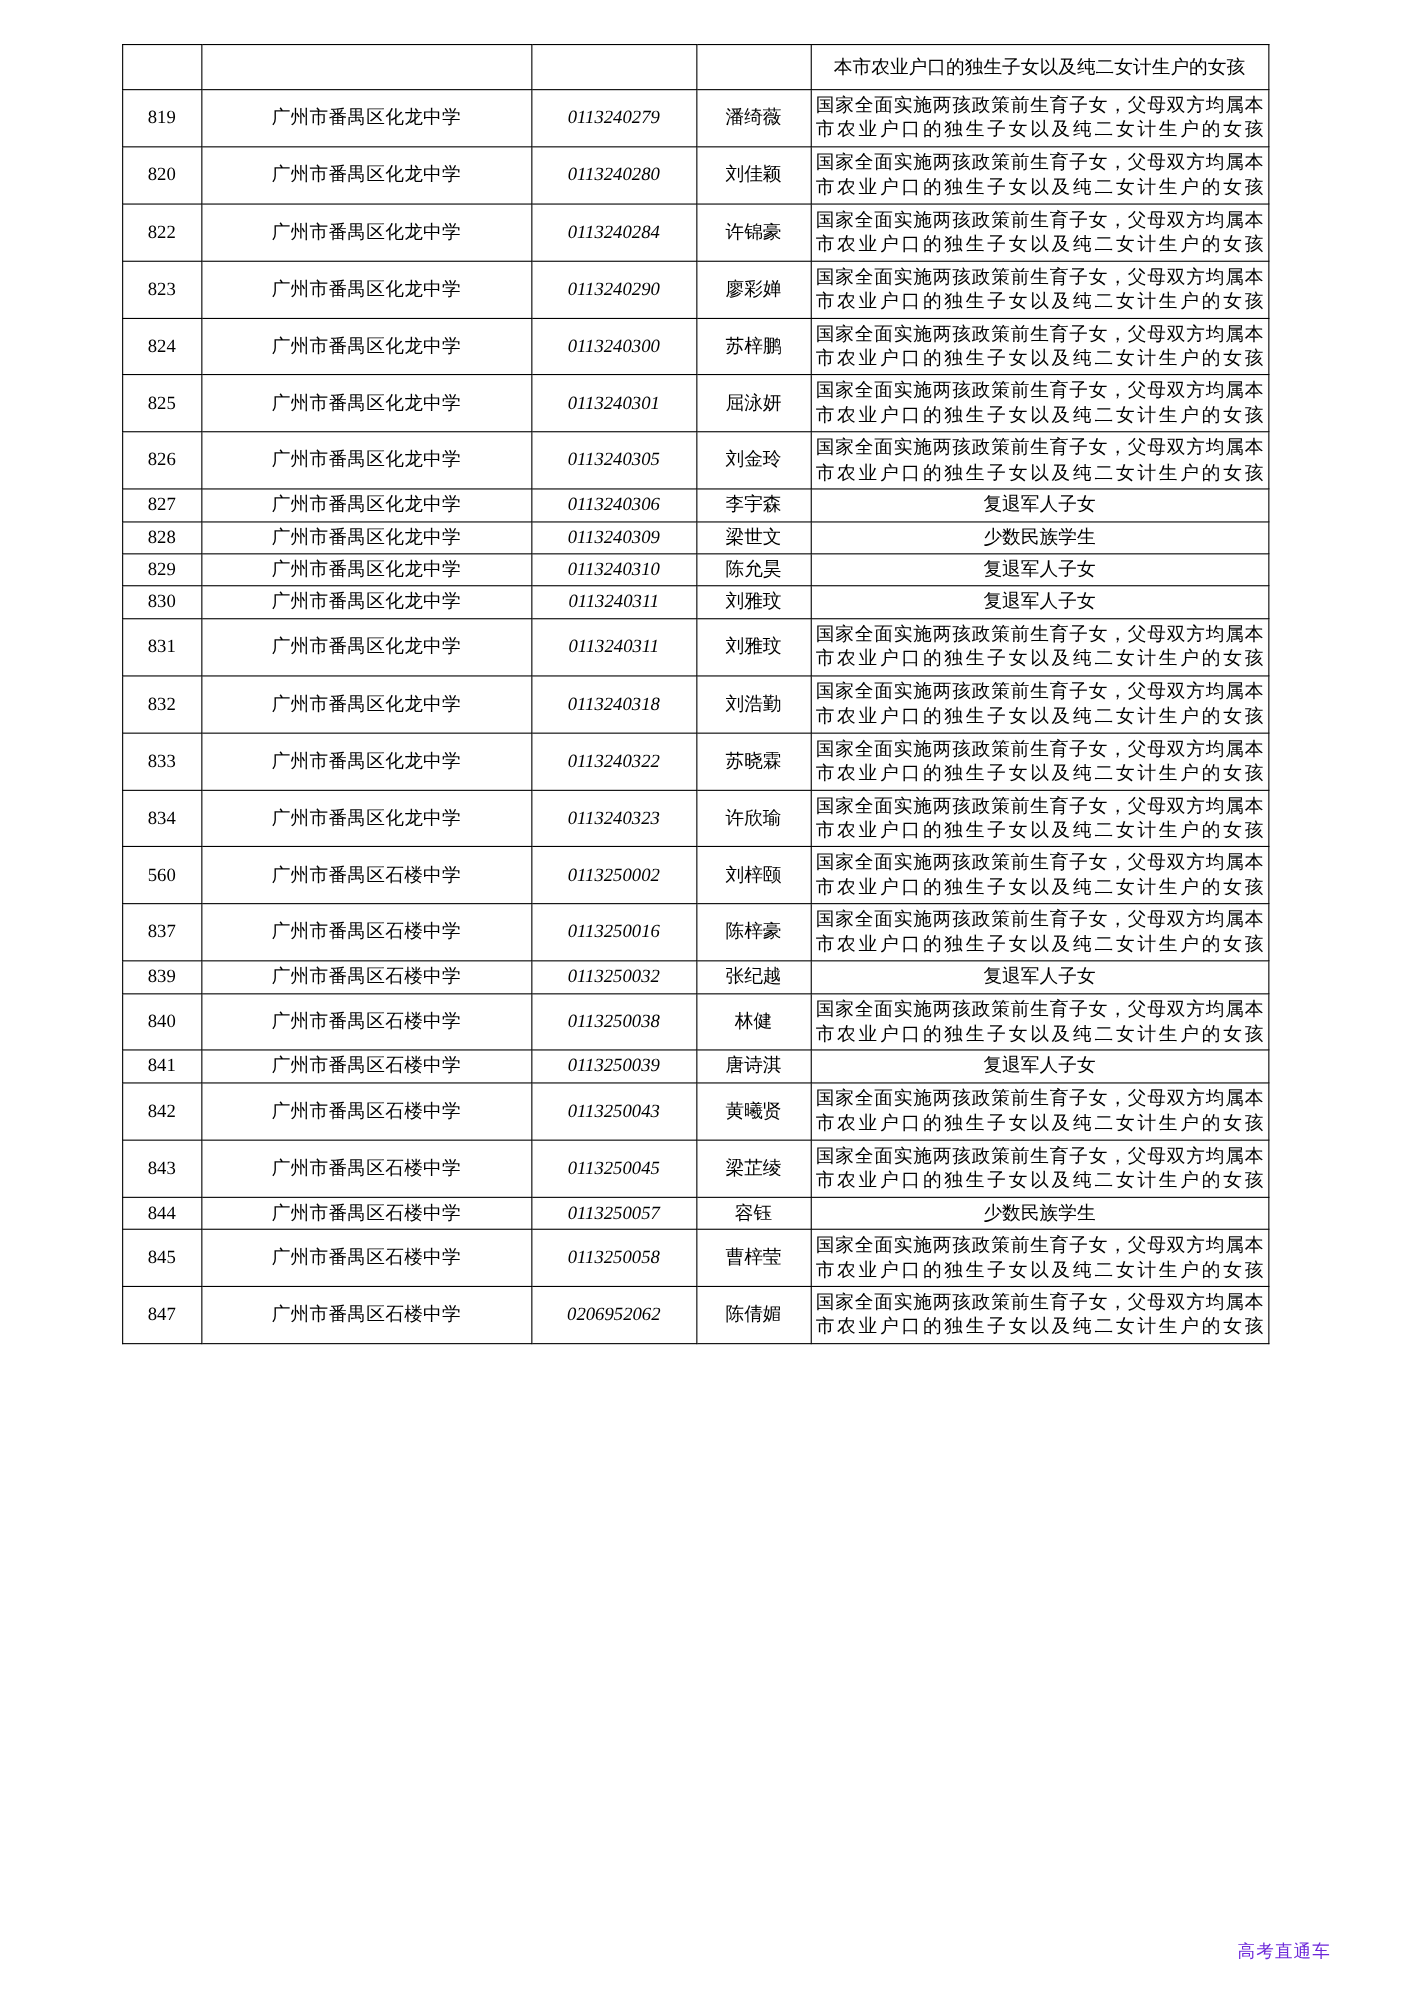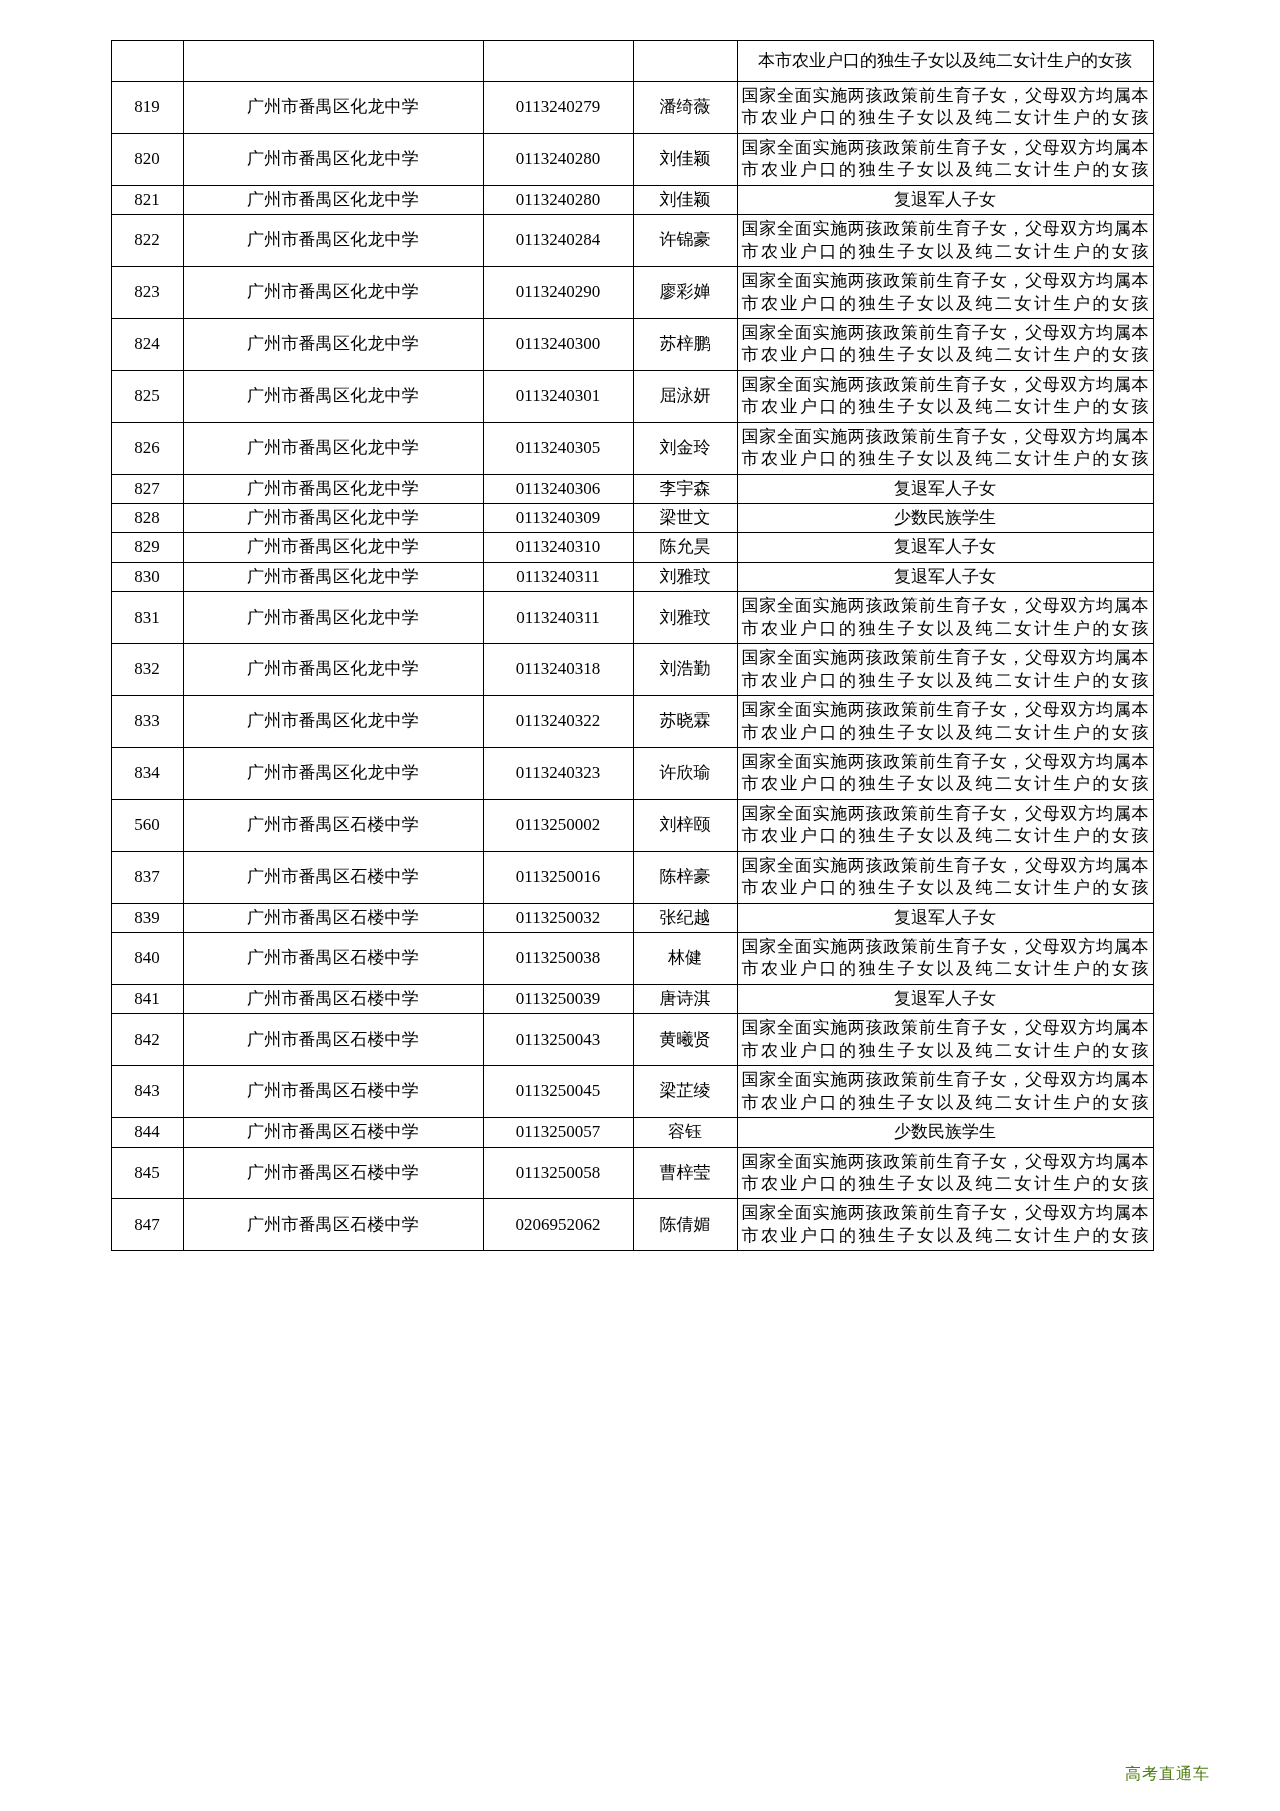--- a/index.html
+++ b/index.html
@@ -37,42 +37,42 @@
     font-size: 17px;
   }
   col.c-index { width: 72px; }
   col.c-school { width: 300px; }
   col.c-id { width: 150px; }
   col.c-name { width: 104px; }
   col.c-reason { width: 416px; }
 
   td.idx { font-size: 18px; }
   td.school { font-size: 17.5px; letter-spacing: 0.2px; }
-  td.id { font-size: 18px; font-family: "Liberation Serif", serif; }
+  td.id { font-size: 18px; font-family: "Liberation Serif", serif; font-style: italic; }
   td.name { font-size: 18px; }
   td.reason {
     font-size: 16.5px;
     line-height: 1.42;
     padding: 4px 6px;
   }
   td.reason.single {
     text-align: center;
   }
   td.reason.two {
     text-align: justify;
     text-align-last: justify;
   }
   td.empty { height: 34px; }
 
   .watermark {
     position: absolute;
     right: 70px;
     bottom: 26px;
     font-size: 16px;
-    color: #4d7c0f;
+    color: #6d28d9;
     font-family: "Liberation Sans", sans-serif;
     letter-spacing: 1px;
   }
 </style>
 </head>
 <body>
 
 <div class="page">
   <table class="doc-table">
     <colgroup>
@@ -98,27 +98,20 @@
           <td class="reason two">国家全面实施两孩政策前生育子女，父母双方均属本市农业户口的独生子女以及纯二女计生户的女孩</td>
         </tr>
         <tr>
           <td class="idx">820</td>
           <td class="school">广州市番禺区化龙中学</td>
           <td class="id">0113240280</td>
           <td class="name">刘佳颖</td>
           <td class="reason two">国家全面实施两孩政策前生育子女，父母双方均属本市农业户口的独生子女以及纯二女计生户的女孩</td>
         </tr>
         <tr>
-          <td class="idx">821</td>
-          <td class="school">广州市番禺区化龙中学</td>
-          <td class="id">0113240280</td>
-          <td class="name">刘佳颖</td>
-          <td class="reason single">复退军人子女</td>
-        </tr>
-        <tr>
           <td class="idx">822</td>
           <td class="school">广州市番禺区化龙中学</td>
           <td class="id">0113240284</td>
           <td class="name">许锦豪</td>
           <td class="reason two">国家全面实施两孩政策前生育子女，父母双方均属本市农业户口的独生子女以及纯二女计生户的女孩</td>
         </tr>
         <tr>
           <td class="idx">823</td>
           <td class="school">广州市番禺区化龙中学</td>
           <td class="id">0113240290</td>

